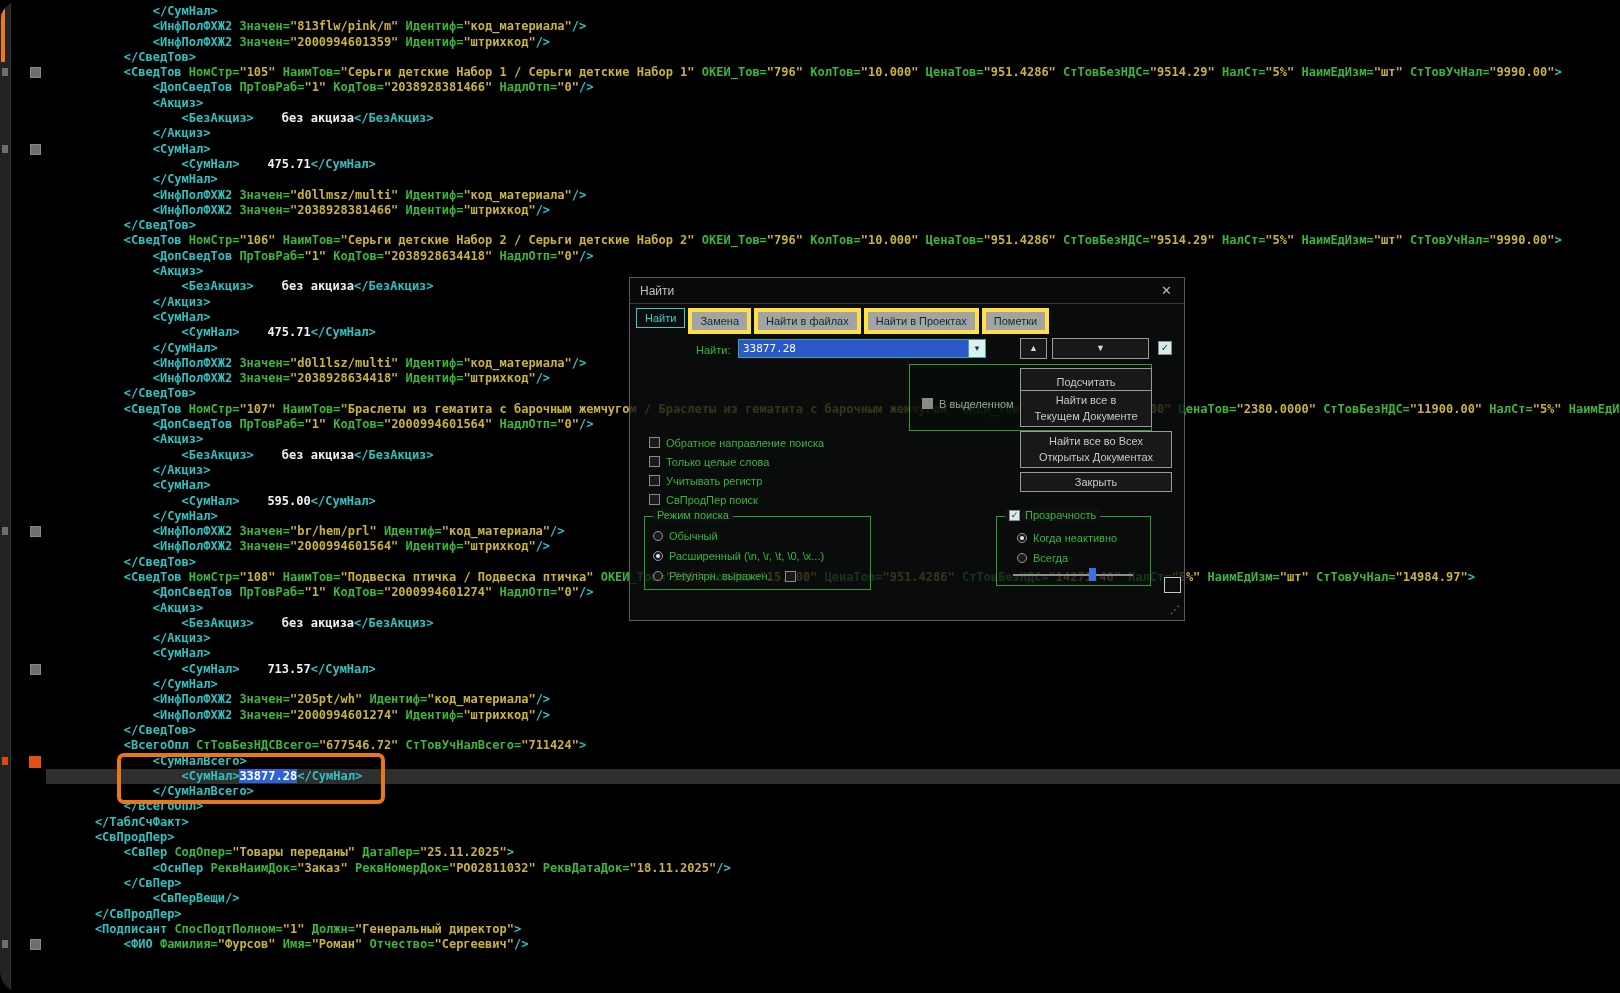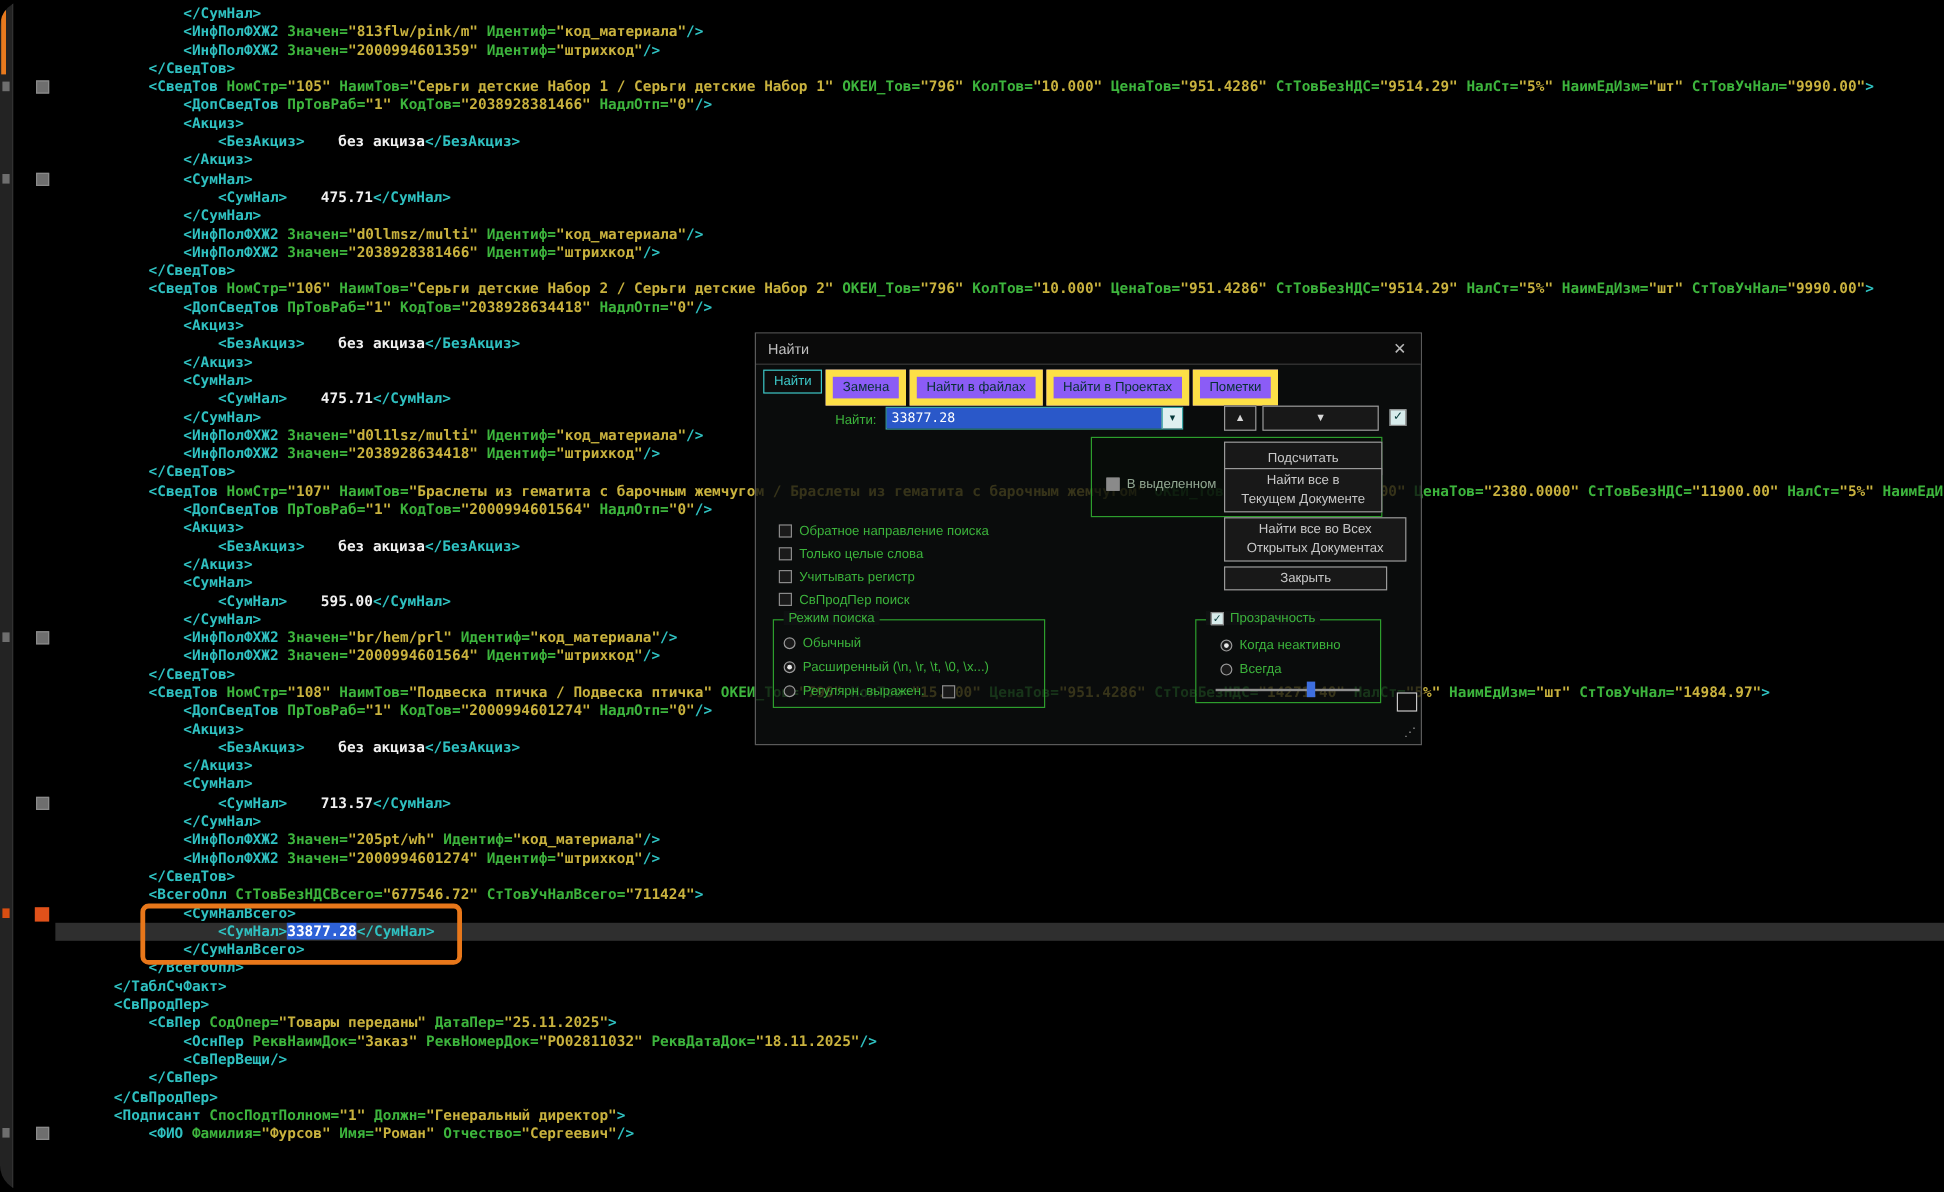--- a/index.html
+++ b/index.html
@@ -25,40 +25,40 @@
   .tk-s{background:#2E62D8;color:#FFFFFF;}
   
   .annotation{position:absolute;left:117px;top:753px;width:268px;height:51px;border:4px solid #E8771A;border-radius:7px;box-sizing:border-box;z-index:6;}
   
   .dialog{position:absolute;left:629px;top:277px;width:556px;height:344px;background:rgba(13,15,16,0.78);
           border:1px solid #5A5A5A;z-index:10;font-family:"Liberation Sans",sans-serif;font-size:11px;box-sizing:border-box;}
   .dlg-title{position:absolute;left:0;top:0;width:100%;height:26px;background:rgba(10,10,10,0.85);border-bottom:1px solid #3A3A3A;box-sizing:border-box;}
   .dlg-title-text{position:absolute;left:10px;top:6px;color:#C0C0C0;font-size:12px;}
   .dlg-close{position:absolute;right:12px;top:5px;color:#B8B8B8;font-size:13px;cursor:default;}
   .dlg-tabs{position:absolute;left:6px;top:30px;display:flex;gap:3px;}
-  .tab{height:18px;line-height:18px;padding:0 8px;background:#8b5cf6;color:#063030;border:6px solid #fde047;}
+  .tab{height:18px;line-height:18px;padding:0 8px;background:#a3a3a3;color:#063030;border:4px solid #fde047;}
   .tab.active{background:#0C0C0C;color:#3EC9C9;border:1px solid #3EC9C9;}
   .find-label{position:absolute;left:66px;top:66px;color:#3CB43C;}
   .find-combo{position:absolute;left:108px;top:61px;width:248px;height:19px;display:flex;border:1px solid #3AA6A6;box-sizing:border-box;}
   .find-combo-text{flex:1;background:#2A58C9;color:#FFFFFF;font-family:"DejaVu Sans Mono",monospace;font-size:11px;line-height:17px;padding:0 4px;overflow:hidden;}
   .find-combo-arrow{width:16px;background:#DFF0F0;color:#06393B;border-left:1px solid #3AA6A6;text-align:center;font-size:9px;line-height:17px;}
   .dlg-btn{position:absolute;background:#181818;border:1px solid #9A9A9A;color:#C8C8C8;font-size:11px;text-align:center;box-sizing:border-box;font-family:"Liberation Sans",sans-serif;padding:0;}
   .btn-up{left:390px;top:60px;width:27px;height:21px;}
   .btn-down{left:422px;top:60px;width:97px;height:21px;}
   .chk{display:inline-block;width:11px;height:11px;background:#1A1A1A;border:1px solid #8A8A8A;box-sizing:border-box;font-size:9px;line-height:9px;text-align:center;color:#D8ECEC;}
   .chk.checked{background:#D8ECEC;color:#0A3C3C;}
   .chk.disabled{background:#8A8A8A;color:#3A3A3A;}
   .chk-top{position:absolute;left:528px;top:63px;width:14px;height:14px;line-height:12px;font-size:10px;}
   .glitch-box{position:absolute;left:279px;top:86px;width:243px;height:67px;border:1px solid #2D9E2D;background:rgba(8,12,8,0.55);box-sizing:border-box;}
   .glitch-chk{position:absolute;left:12px;top:33px;}
   .glitch-label{position:absolute;left:29px;top:33px;color:#93A893;}
   .btn-count{left:390px;top:90px;width:132px;height:28px;}
   .btn-fac{left:390px;top:112px;width:132px;height:37px;line-height:1.45;}
   .btn-fao{left:390px;top:153px;width:152px;height:37px;line-height:1.45;}
-  .btn-closebtn{left:390px;top:194px;width:136px;height:20px;}
+  .btn-closebtn{left:390px;top:194px;width:152px;height:20px;}
   .dlg-btn span{display:block;}
   .btn-up,.btn-down{line-height:19px;font-size:9px;color:#D8D8D8;}
   .dlg-checks{position:absolute;left:19px;top:155px;}
   .chkrow{display:flex;align-items:center;gap:6px;height:19px;}
   .chklabel{color:#3CB43C;}
   .fs{position:absolute;border:1px solid #2D9E2D;box-sizing:border-box;}
   .fs-mode{left:14px;top:238px;width:227px;height:74px;}
   .fs-trans{left:366px;top:238px;width:155px;height:70px;}
   .fs-legend{position:absolute;top:-8px;left:8px;padding:0 4px;background:#0E1011;color:#3CB43C;display:flex;align-items:center;gap:5px;}
   .rows-mode{padding:9px 0 0 8px;}
@@ -147,22 +147,22 @@
       <div class="row"><span style="padding-left: 77.8px;"><span class="tk-t">&lt;/СведТов&gt;</span></span></div>
       <div class="row"><span style="padding-left: 77.8px;"><span class="tk-t">&lt;ВсегоОпл </span><span class="tk-a">СтТовБезНДСВсего=</span><span class="tk-v">"677546.72"</span><span class="tk-a"> СтТовУчНалВсего=</span><span class="tk-v">"711424"</span><span class="tk-t">&gt;</span></span></div>
       <div class="row"><span style="padding-left: 106.7px;"><span class="tk-t">&lt;СумНалВсего&gt;</span></span></div>
       <div class="row cur"><span style="padding-left: 135.6px;"><span class="tk-t">&lt;СумНал&gt;</span><span class="tk-s">33877.28</span><span class="tk-t">&lt;/СумНал&gt;</span></span></div>
       <div class="row"><span style="padding-left: 106.7px;"><span class="tk-t">&lt;/СумНалВсего&gt;</span></span></div>
       <div class="row"><span style="padding-left: 77.8px;"><span class="tk-t">&lt;/ВсегоОпл&gt;</span></span></div>
       <div class="row"><span style="padding-left: 48.9px;"><span class="tk-t">&lt;/ТаблСчФакт&gt;</span></span></div>
       <div class="row"><span style="padding-left: 48.9px;"><span class="tk-t">&lt;СвПродПер&gt;</span></span></div>
       <div class="row"><span style="padding-left: 77.8px;"><span class="tk-t">&lt;СвПер </span><span class="tk-a">СодОпер=</span><span class="tk-v">"Товары переданы"</span><span class="tk-a"> ДатаПер=</span><span class="tk-v">"25.11.2025"</span><span class="tk-t">&gt;</span></span></div>
       <div class="row"><span style="padding-left: 106.7px;"><span class="tk-t">&lt;ОснПер </span><span class="tk-a">РеквНаимДок=</span><span class="tk-v">"Заказ"</span><span class="tk-a"> РеквНомерДок=</span><span class="tk-v">"PO02811032"</span><span class="tk-a"> РеквДатаДок=</span><span class="tk-v">"18.11.2025"</span><span class="tk-t">/&gt;</span></span></div>
+      <div class="row"><span style="padding-left: 77.8px;"><span class="tk-t">&lt;/СвПер&gt;</span></span></div>
       <div class="row"><span style="padding-left: 106.7px;"><span class="tk-t">&lt;СвПерВещи/&gt;</span></span></div>
-      <div class="row"><span style="padding-left: 77.8px;"><span class="tk-t">&lt;/СвПер&gt;</span></span></div>
       <div class="row"><span style="padding-left: 48.9px;"><span class="tk-t">&lt;/СвПродПер&gt;</span></span></div>
       <div class="row"><span style="padding-left: 48.9px;"><span class="tk-t">&lt;Подписант </span><span class="tk-a">СпосПодтПолном=</span><span class="tk-v">"1"</span><span class="tk-a"> Должн=</span><span class="tk-v">"Генеральный директор"</span><span class="tk-t">&gt;</span></span></div>
       <div class="row"><span style="padding-left: 77.8px;"><span class="tk-t">&lt;ФИО </span><span class="tk-a">Фамилия=</span><span class="tk-v">"Фурсов"</span><span class="tk-a"> Имя=</span><span class="tk-v">"Роман"</span><span class="tk-a"> Отчество=</span><span class="tk-v">"Сергеевич"</span><span class="tk-t">/&gt;</span></span></div>
     </div>
 
   <div class="annotation"></div>
 
   <div class="dialog">
     <div class="dlg-title">
       <span class="dlg-title-text">Найти</span>

